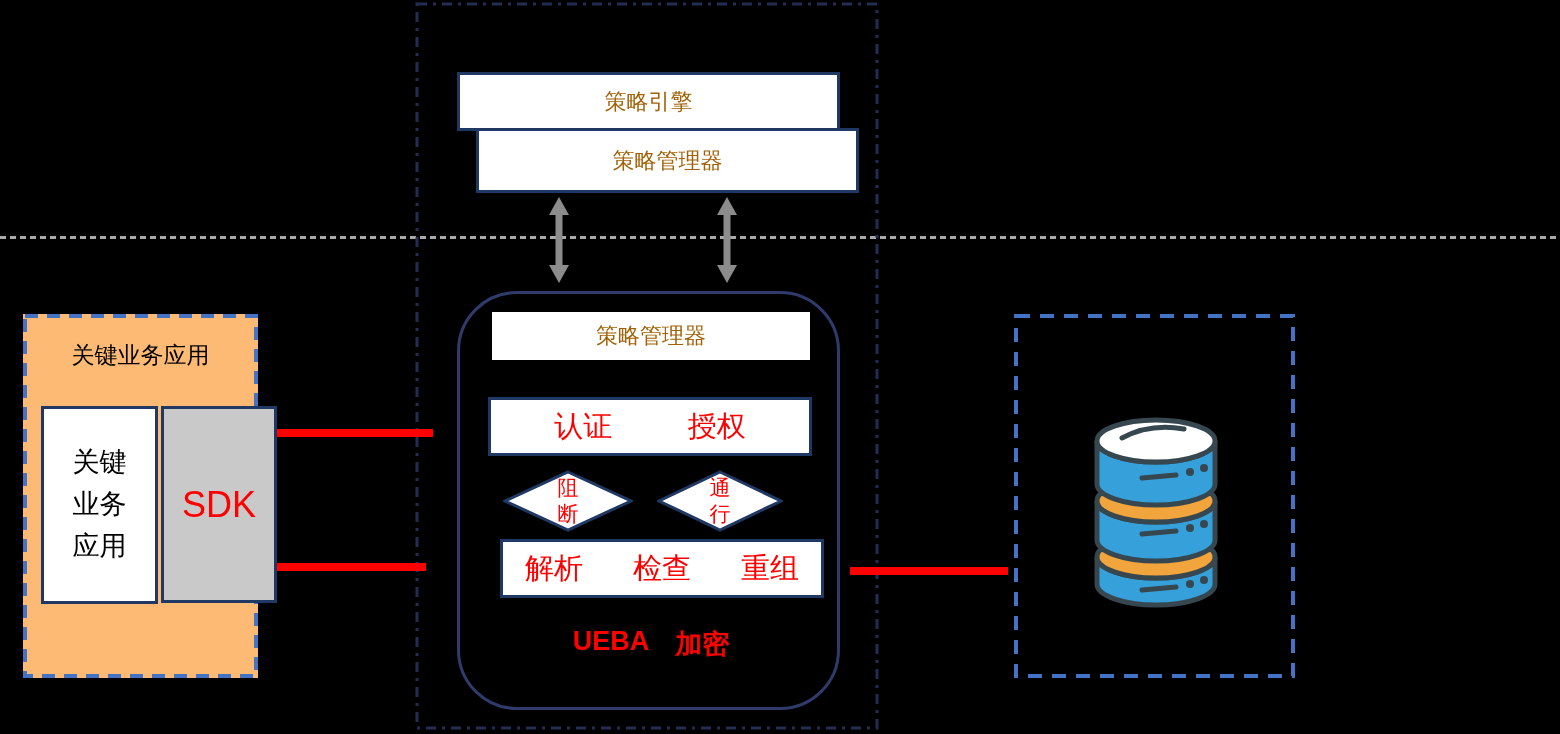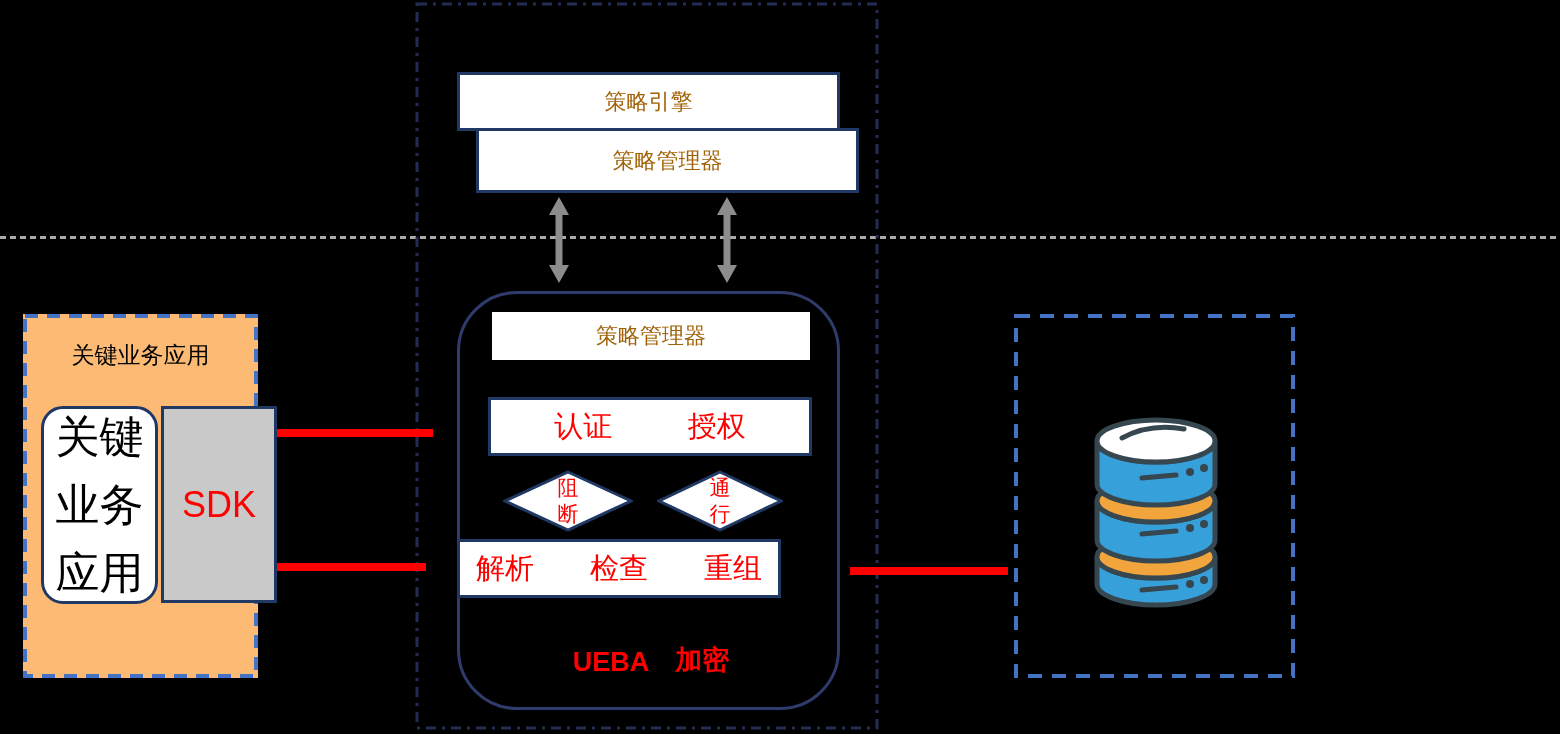--- a/index.html
+++ b/index.html
@@ -7,21 +7,21 @@
           font-family:"Liberation Sans","DejaVu Sans",sans-serif;overflow:hidden;}
   .abs{position:absolute;box-sizing:border-box;}
   .whitebox{background:#ffffff;border:3px solid #203864;display:flex;align-items:center;justify-content:center;}
   .noborder{border:none;}
   .cn-lg{font-size:22px;color:#a16207;font-family:Liberation Mono, monospace;}
   .red{color:#ff0000;}
   .divider{background:repeating-linear-gradient(90deg,#ababab 0 6px,transparent 6px 10px);}
   .redline{background:#ff0000;}
   .diamond-label{position:absolute;inset:0;display:flex;align-items:center;justify-content:center;
                  white-space:pre-line;text-align:center;font-size:21px;line-height:1.25;color:#ff0000;}
-  .flexrow{display:flex;align-items:flex-end;margin-top:16px;}
+  .flexrow{display:flex;align-items:flex-start;}
   .pre{white-space:pre-line;text-align:center;}
   svg{display:block;}
 </style>
 </head>
 <body>
 
 <div class="canvas">
 
   <div class="abs divider" style="left:0;top:236px;width:1560px;height:3px;"></div>
 
@@ -66,41 +66,41 @@
 断</div>
   </div>
   <div class="abs" style="left:657px;top:470px;width:126px;height:62px;">
     <svg width="126" height="62">
       <polygon points="63,2 124,31 63,60 2,31" fill="#ffffff" stroke="#203864" stroke-width="3"></polygon>
     </svg>
     <div class="diamond-label">通
 行</div>
   </div>
 
-  <div class="abs whitebox" style="left:457px;top:539px;width:324px;height:59px;justify-content:space-between;padding:0 16px;font-size:29px;">
+  <div class="abs whitebox" style="left:500px;top:539px;width:324px;height:59px;justify-content:space-between;padding:0 22px;font-size:29px;">
     <span class="red">解析</span>
     <span class="red">检查</span>
     <span class="red">重组</span>
   </div>
 
   <div class="abs flexrow" style="left:492px;top:626px;width:318px;height:36px;justify-content:center;gap:26px;font-size:27px;font-weight:bold;">
     <span class="red">UEBA</span>
     <span class="red">加密</span>
   </div>
 
   <div class="abs redline" style="left:265px;top:429px;width:168px;height:8px;"></div>
   <div class="abs redline" style="left:265px;top:563px;width:161px;height:8px;"></div>
   <div class="abs redline" style="left:850px;top:567px;width:158px;height:8px;"></div>
 
   <div class="abs" style="left:23px;top:314px;width:235px;height:364px;background:#fdba74;">
     <svg class="abs" style="left:0;top:0;" width="235" height="364">
       <rect x="2" y="2" width="231" height="360" fill="none" stroke="#4472C4" stroke-width="4" stroke-dasharray="13 9"></rect>
     </svg>
     <div class="abs" style="left:0;top:26px;width:235px;text-align:center;font-size:23px;color:#000;">关键业务应用</div>
-    <div class="abs whitebox pre" style="left:18px;top:92px;width:117px;height:198px;font-size:44px;line-height:1.55;border-radius:22px;">
+    <div class="abs whitebox pre" style="left:18px;top:92px;width:117px;height:198px;font-size:27px;line-height:1.55;">
       <span class="pre">关键
 业务
 应用</span>
     </div>
     <div class="abs whitebox" style="left:138px;top:92px;width:116px;height:197px;background:#C9C9C9;font-size:36px;">
       <span class="red">SDK</span>
     </div>
   </div>
 
   <div class="abs" style="left:1014px;top:314px;width:281px;height:364px;">

